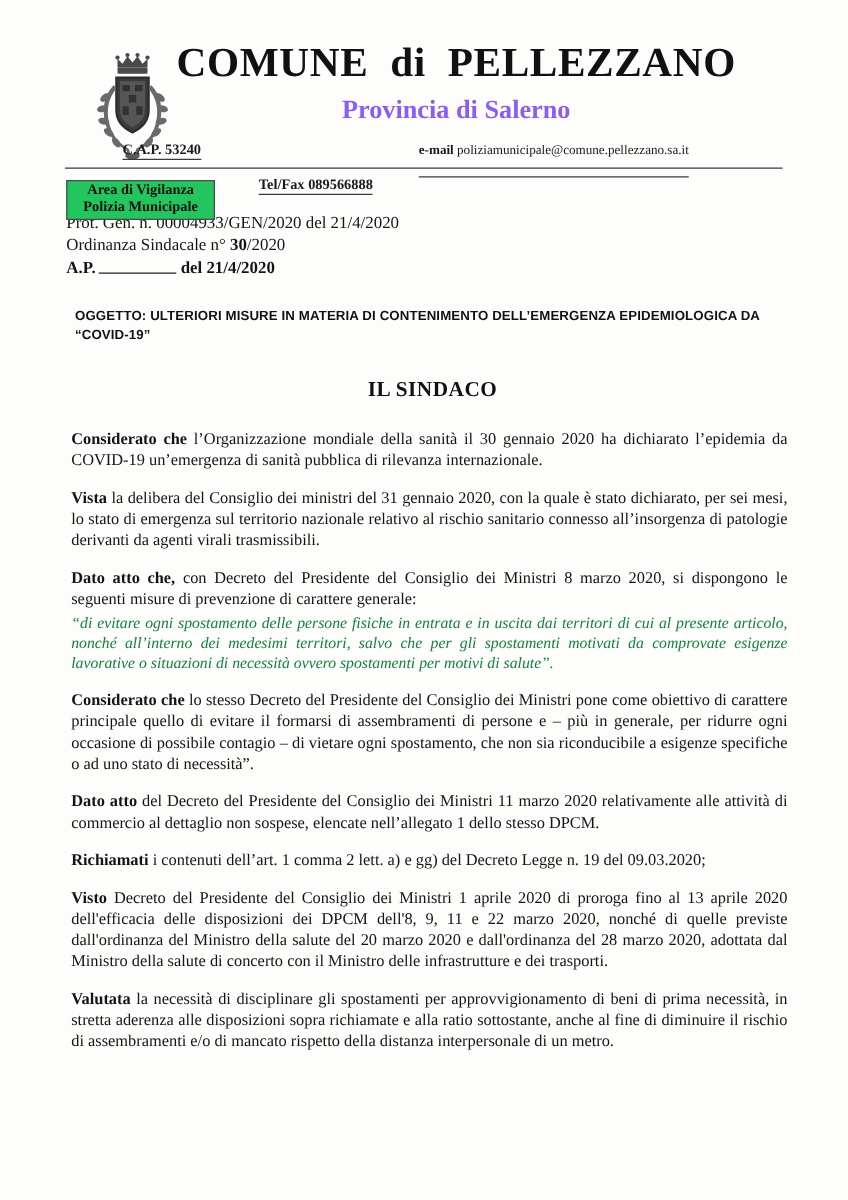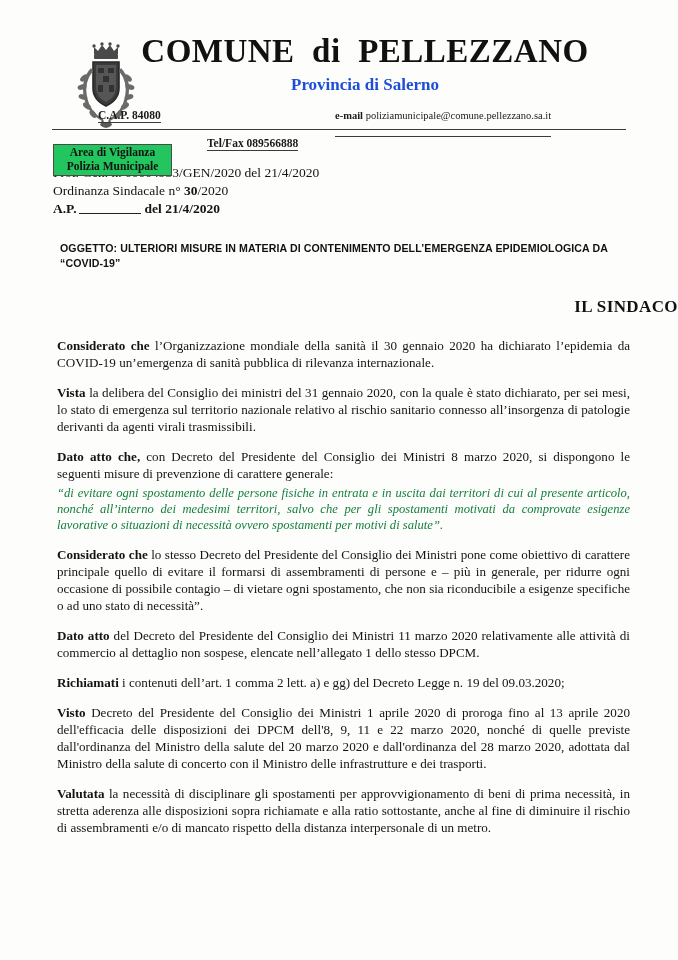--- a/index.html
+++ b/index.html
@@ -46,23 +46,23 @@
     font-size: 33px;
     letter-spacing: 0.5px;
     line-height: 1.05;
     color: #111;
     margin: 0;
     white-space: pre;
   }
   .provincia {
     font-family: "Liberation Serif", serif;
     font-weight: bold;
-    font-size: 17px;
+    font-size: 21px;
     margin: 6px 0 0 0;
-    color: #1d4ed8;
+    color: #8b5cf6;
   }
 
   
   .contact-strip {
     position: relative;
     margin: 14px 52px 0 52px;
     height: 20px;
     border-bottom: 1.4px solid #3a3a3a;
   }
   .contact-cap {
@@ -138,21 +138,21 @@
     font-weight: bold;
     font-size: 10.6px;
     line-height: 1.42;
     letter-spacing: 0.1px;
     color: #111;
     text-align: left;
   }
 
   
   .sindaco {
-    text-align: right;
+    text-align: center;
     font-family: "Liberation Serif", serif;
     font-weight: bold;
     font-size: 17px;
     letter-spacing: 0.4px;
     margin: 26px 0 0 0;
     padding-left: 14px;
     color: #111;
   }
 
   
@@ -231,21 +231,21 @@
         </g>
       </svg>
     </div>
 
     <div class="title-block">
       <div class="comune-title">COMUNE  di  PELLEZZANO</div>
       <div class="provincia">Provincia di Salerno</div>
     </div>
 
     <div class="contact-strip">
-      <span class="contact-cap">C.A.P. 84080</span>
+      <span class="contact-cap">C.A.P. 53240</span>
       <span class="contact-tel">Tel/Fax 089566888</span>
       <span class="contact-mail">
         <b>e-mail</b>
         <span>poliziamunicipale@comune.pellezzano.sa.it</span>
       </span>
     </div>
 
     <div class="stamp-box">
       <div>Area di Vigilanza</div>
       <div>Polizia Municipale</div>

